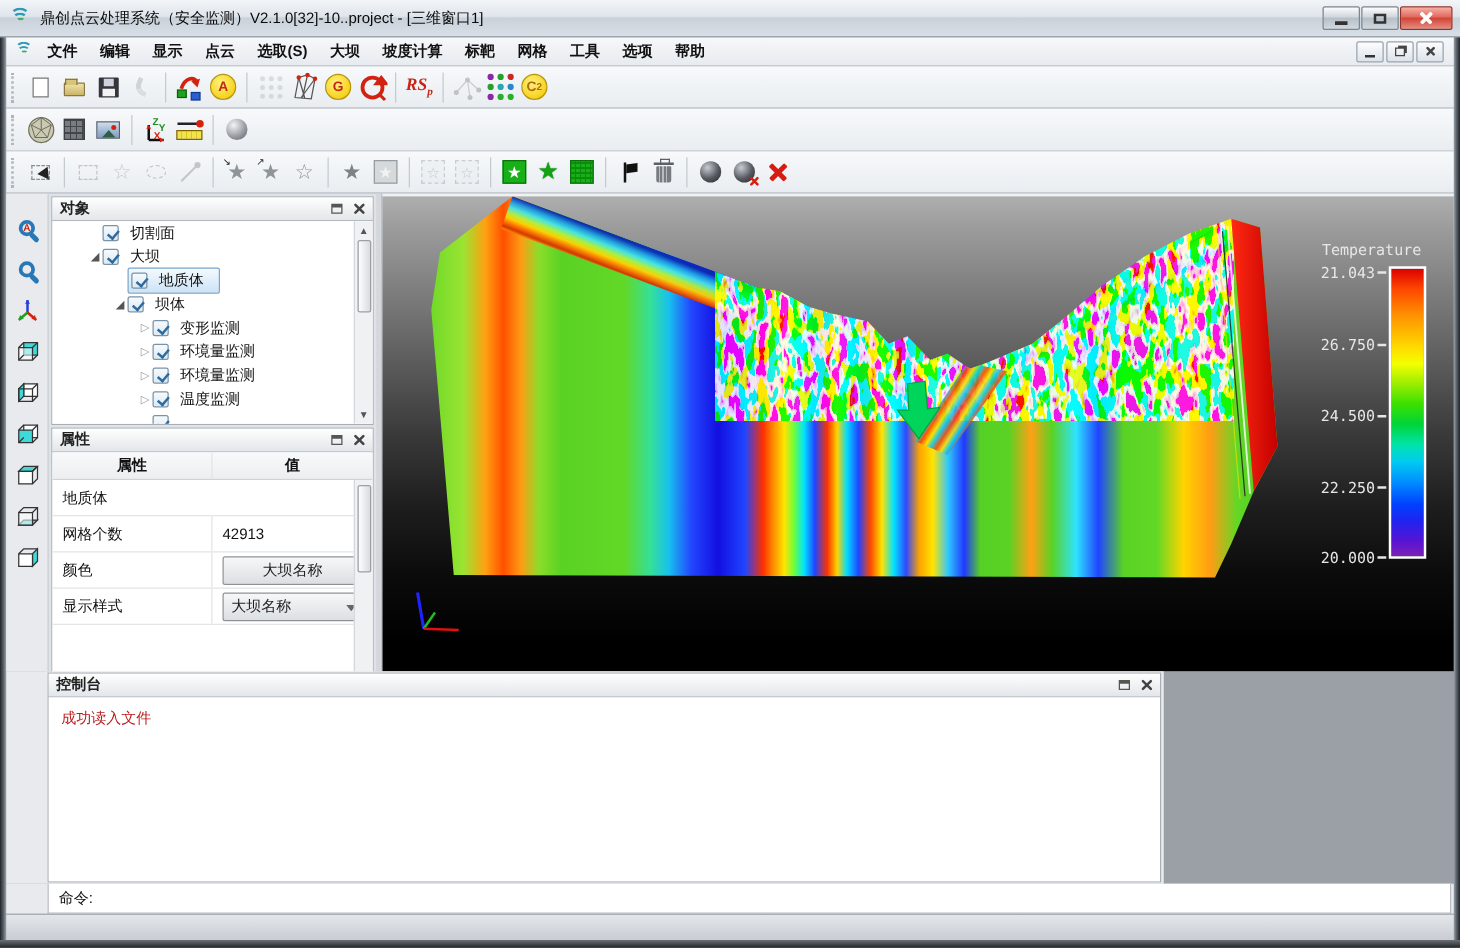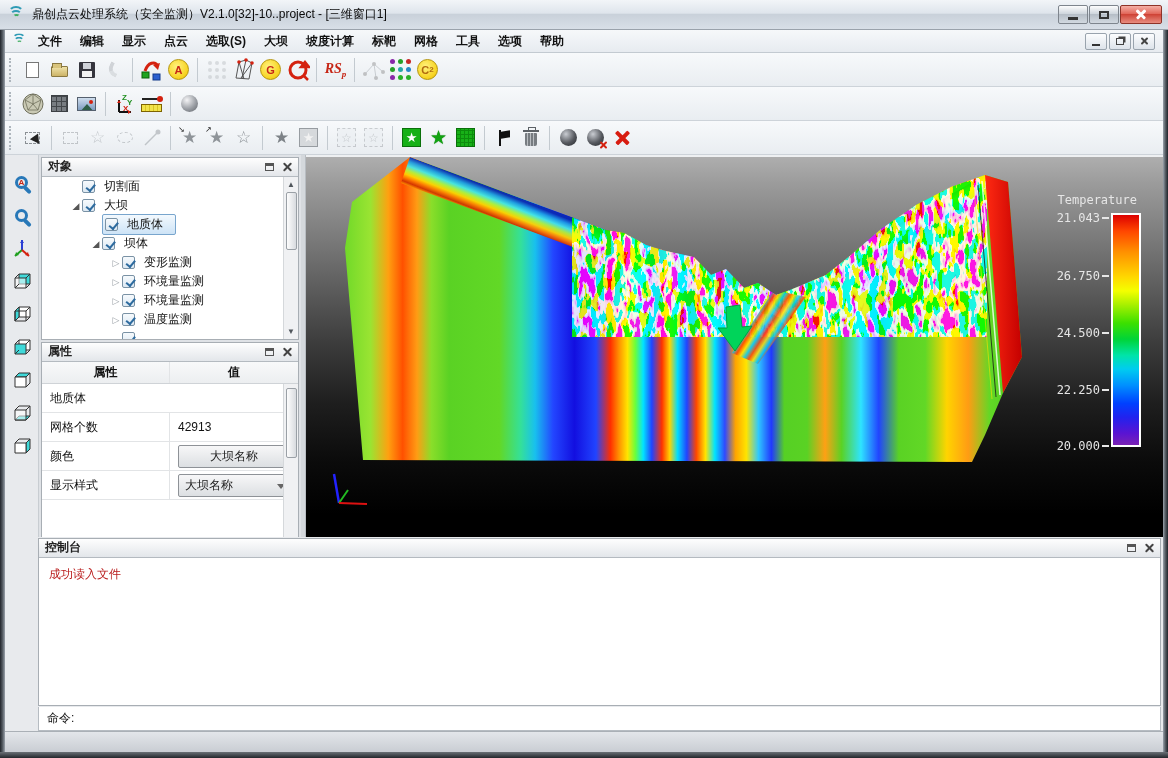--- a/index.html
+++ b/index.html
@@ -150,21 +150,21 @@
   
   .viewport{position:absolute;left:301px;top:0;width:857px;height:382px;border-top:2px solid #eef0f2;
     background:linear-gradient(180deg,#aeaeae 0%,#9b9b9b 7%,#828282 18%,#5e5e5e 34%,#3a3a3a 50%,#1e1e1e 65%,#0b0b0b 80%,#000 94%);overflow:hidden;}
   .colorbar-title{position:absolute;font-family:"DejaVu Sans Mono","Liberation Mono",monospace;color:#e6e6e6;font-size:12px;}
   .cbar{position:absolute;width:30px;border:2px solid #fff;
     background:linear-gradient(180deg,#dc0000 0%,#ff4600 7%,#ff9000 16%,#ffd800 27%,#f4ff00 33%,#a8f000 39%,#3ce000 47%,#00d438 54%,#00e4a8 61%,#00ccf0 67%,#0090ff 74%,#0040ff 82%,#2222ee 88%,#5a14d2 95%,#7a22b4 100%);}
   .ctick{position:absolute;width:7px;height:2px;background:#e6e6e6;}
   .clabel{position:absolute;font-family:"DejaVu Sans Mono","Liberation Mono",monospace;color:#e6e6e6;font-size:12px;text-align:right;width:52px;}
 
   
-  .bottomarea{left:5px;top:537px;width:1158px;height:170px;background:#e8eaed;}
+  .bottomarea{left:5px;top:537px;width:926px;height:170px;background:#e8eaed;}
   .console{position:absolute;left:33px;top:1px;right:2px;height:168px;border:1px solid #a8aeb4;background:#fff;}
   .cbody{position:absolute;left:0;right:0;top:19px;bottom:0;background:#fff;padding:8px 10px;color:#b91c1c;}
   .cmdrow{left:5px;top:707px;width:1158px;height:24px;background:#e8eaed;}
   .cmdfield{position:absolute;left:33px;top:0;right:2px;height:24px;background:#fff;border:1px solid #b6bcc2;border-top:none;display:flex;align-items:center;padding:0 8px;}
   .statusbar{left:5px;top:731px;width:1158px;height:21px;background:linear-gradient(#e3e6ea,#c9cdd3);border-top:1px solid #aab0b6;}
 </style>
 </head>
 <body>
 
 <div class="screen">

